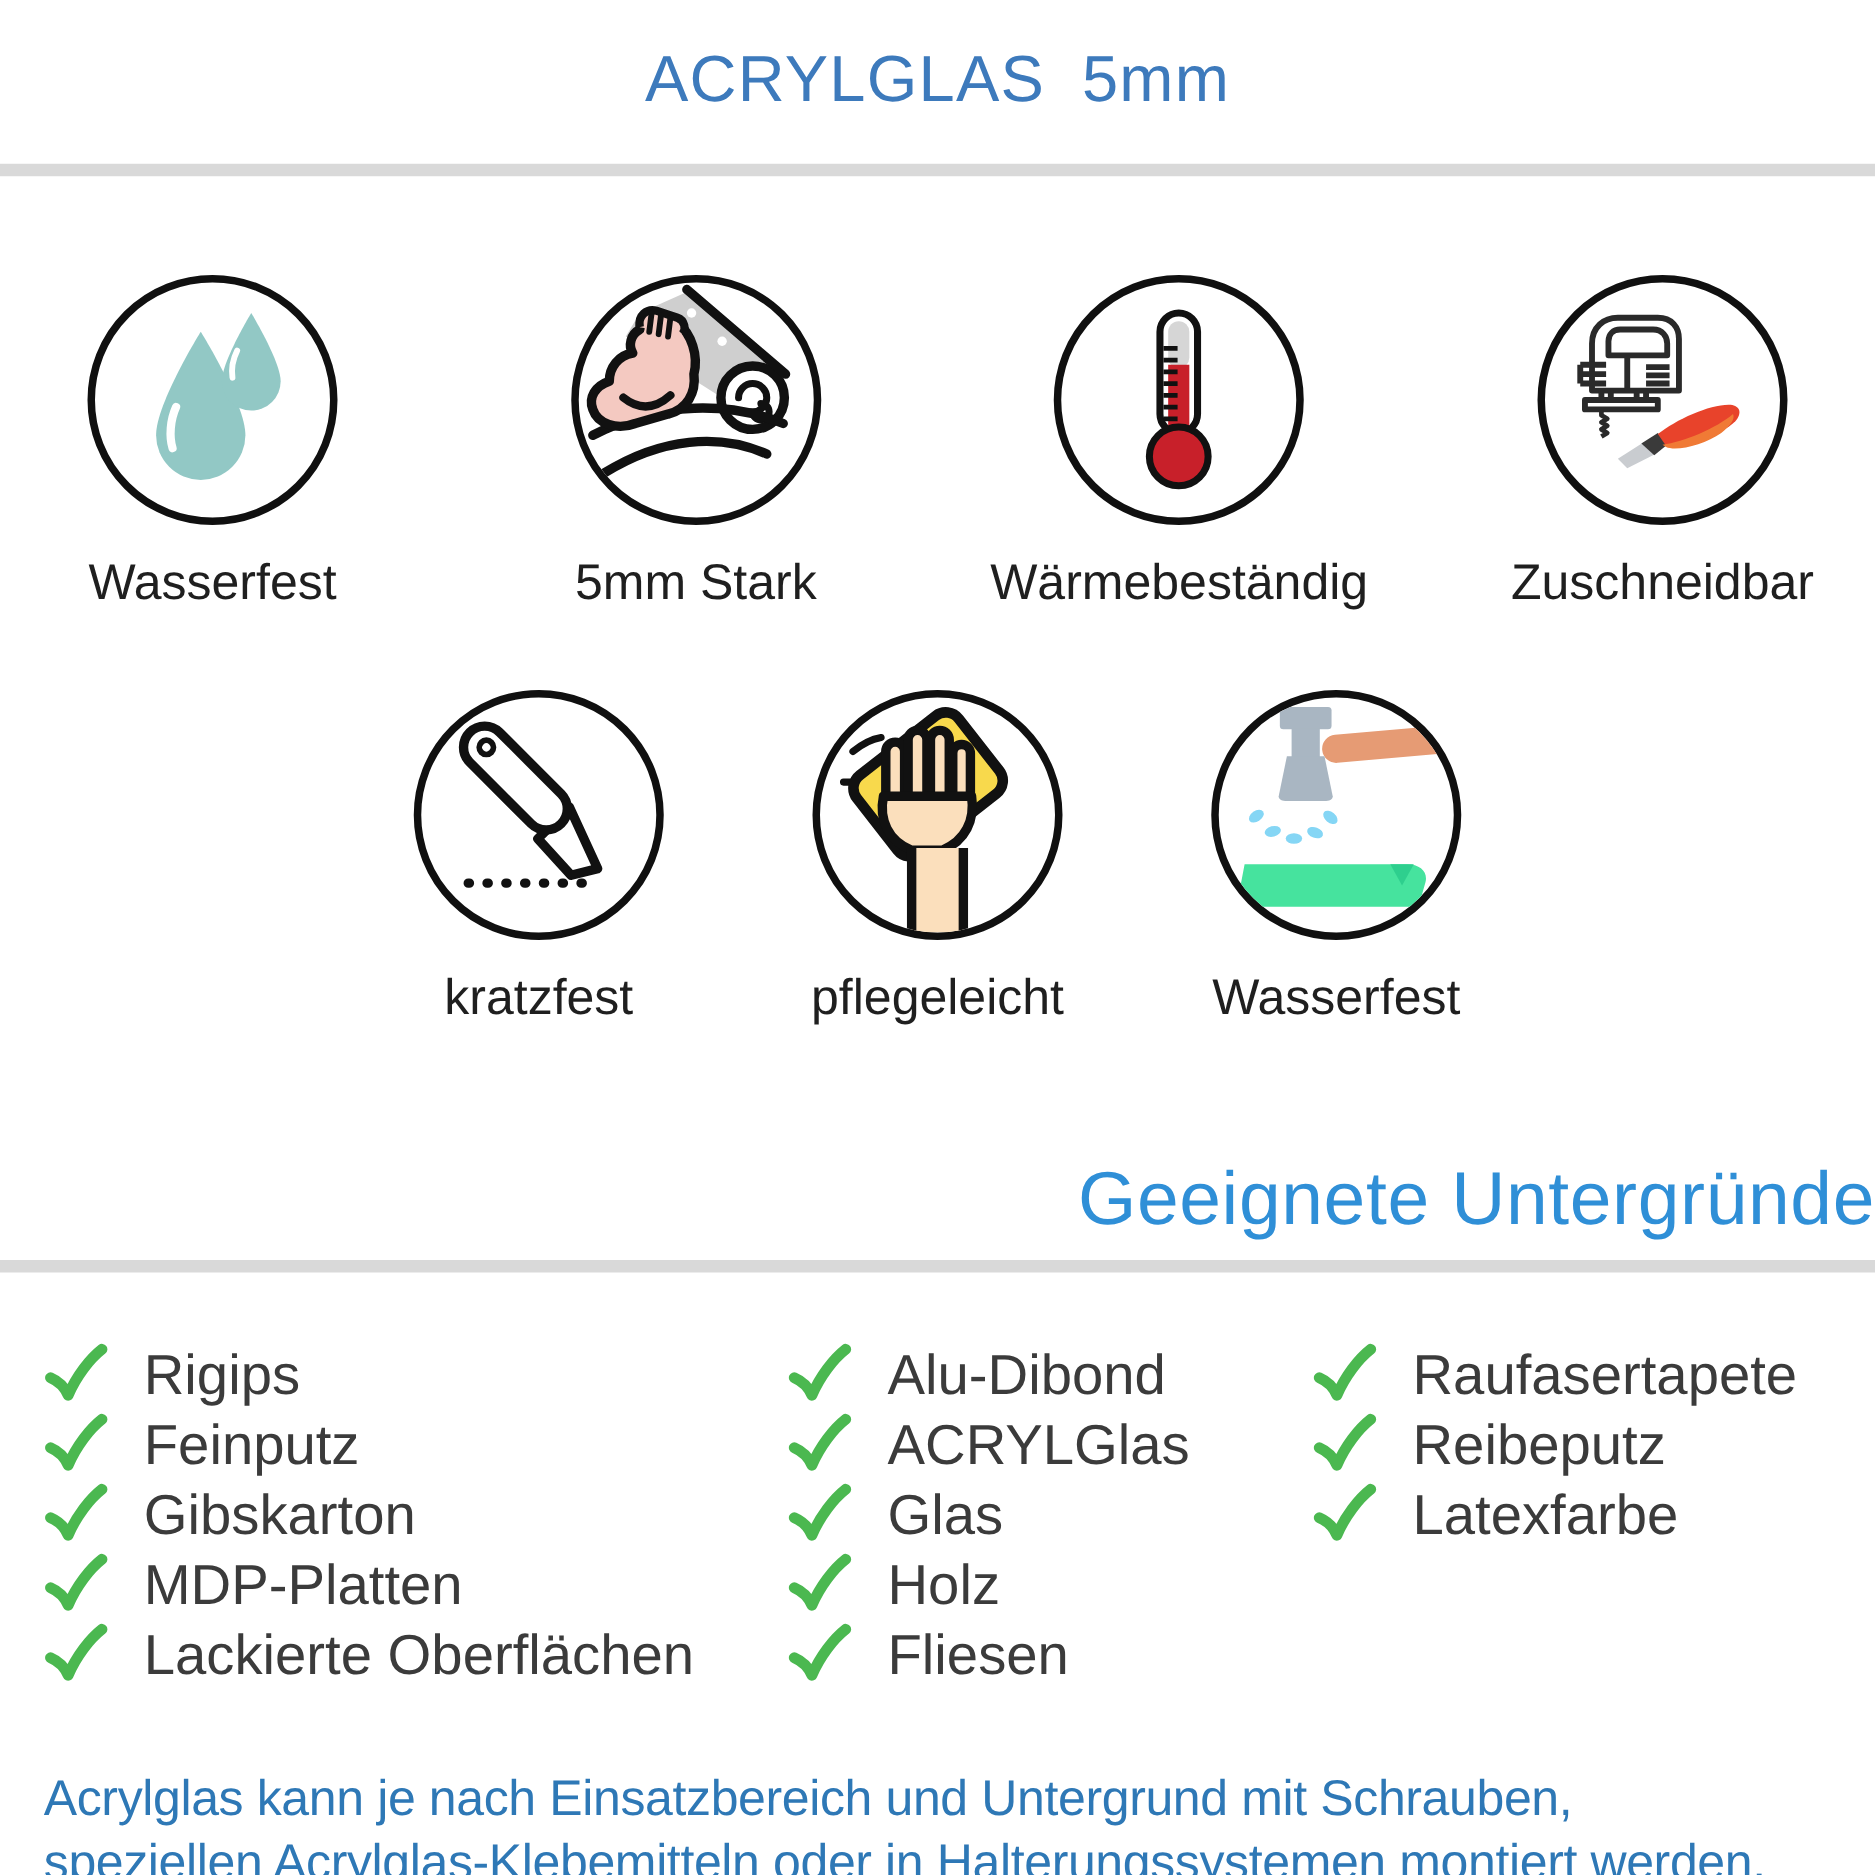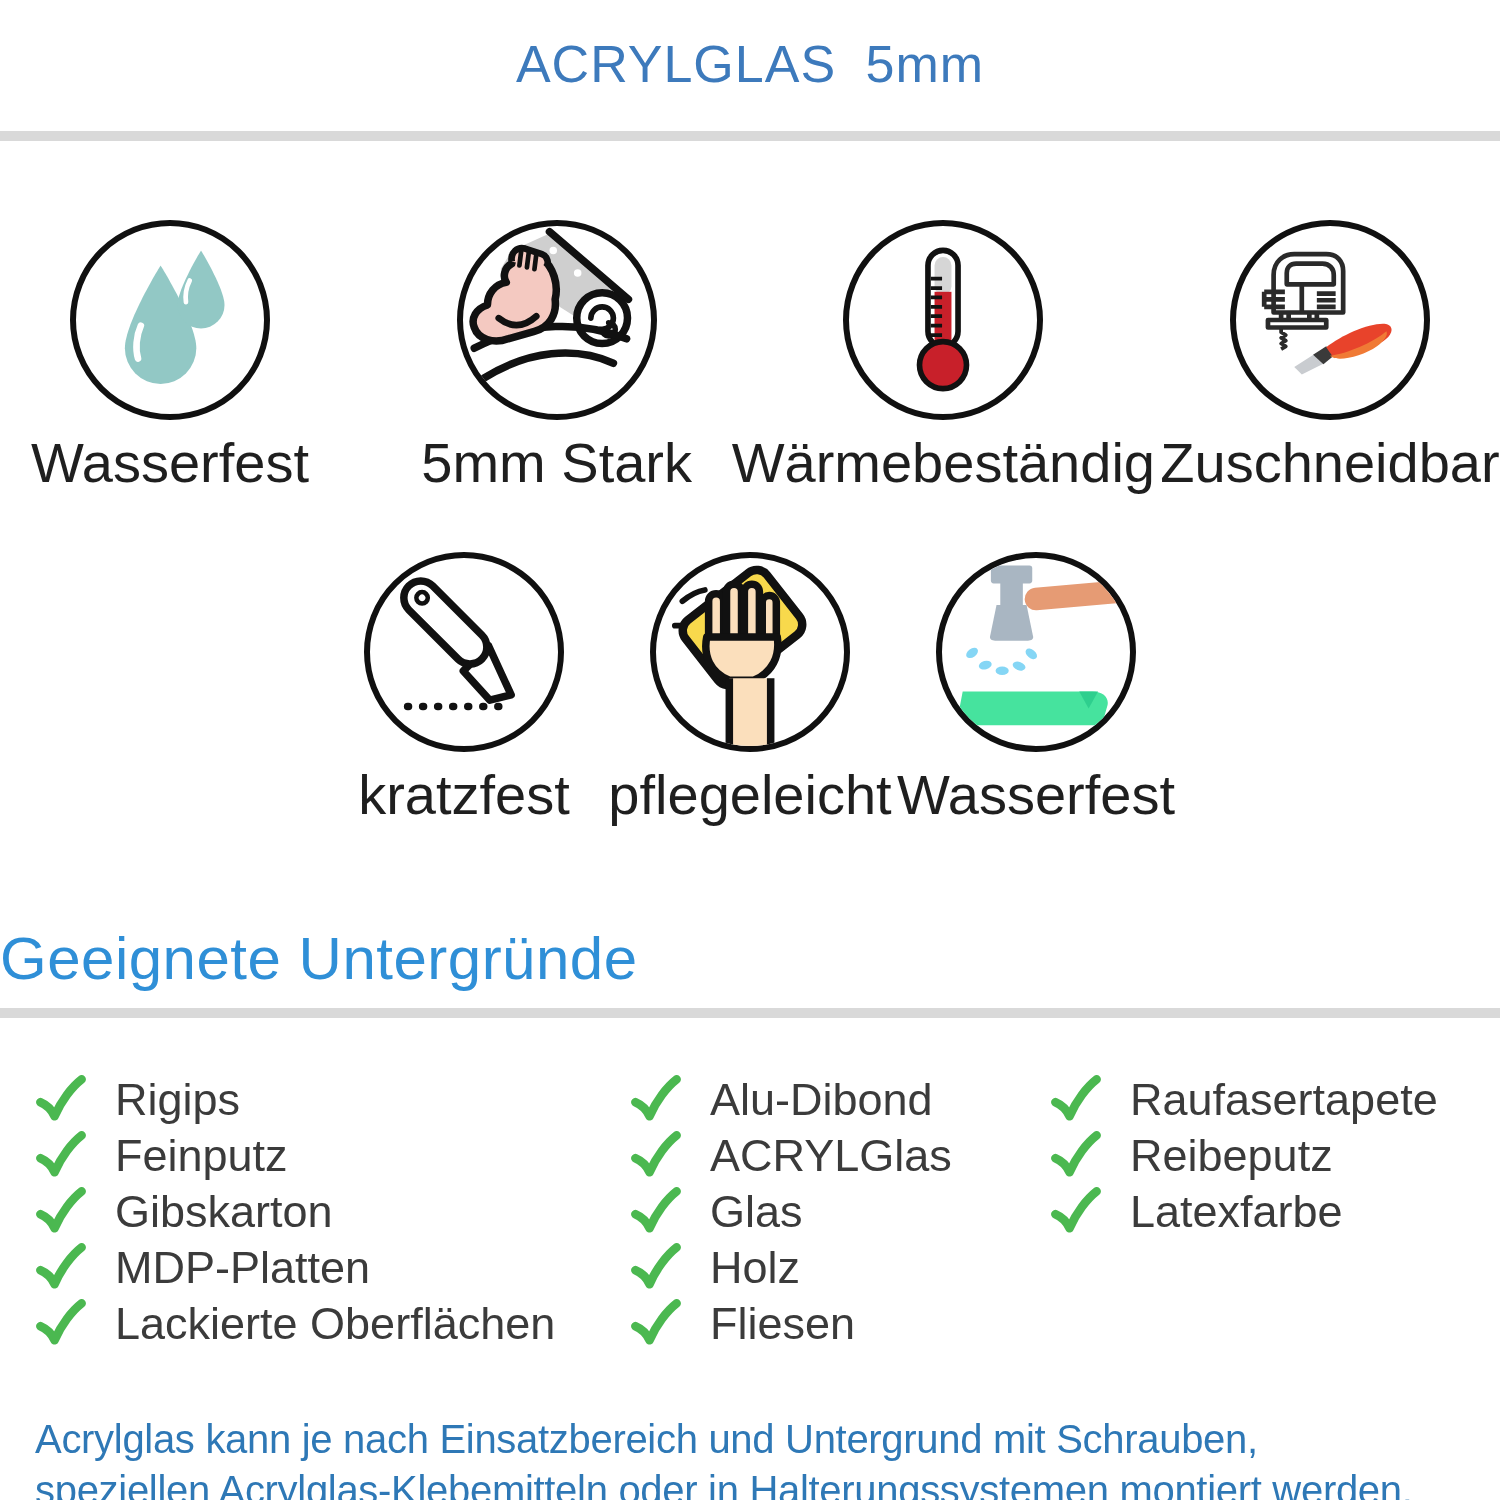--- a/index.html
+++ b/index.html
@@ -13,36 +13,36 @@
   .main-title {
     position:absolute; top:34px; left:0; width:100%;
     text-align:center; font-size:52px; font-weight:500;
     color:#3d7abc; letter-spacing:1px; word-spacing:14px;
   }
   .divider { position:absolute; left:0; width:100%; height:10px; background:#d9d9d9; }
   #divider-top { top:131px; }
   #divider-mid { top:1008px; }
   .section-title {
     position:absolute; top:924px; left:0; width:100%;
-    text-align:left; font-size:60px; font-weight:500;
+    text-align:right; font-size:60px; font-weight:500;
     color:#2f8fd7; letter-spacing:0.5px;
   }
 
   
   .feature-row { position:absolute; left:0; width:100%; display:flex; }
   #feature-row-1 { top:220px; padding:0 70px; justify-content:space-between; }
-  #feature-row-2 { top:552px; justify-content:center; gap:86px; }
+  #feature-row-2 { top:552px; justify-content:center; gap:119px; }
   .feature { width:200px; display:flex; flex-direction:column; align-items:center; }
   .icon-circle {
     width:200px; height:200px; border:6px solid #101010; border-radius:50%;
     overflow:hidden; background:#fff; flex:0 0 auto;
   }
   .icon-circle svg { width:100%; height:100%; display:block; }
   .feature-label {
-    margin-top:10px; font-size:56px; color:#1f1f1f; white-space:nowrap; text-align:center;
+    margin-top:24px; font-size:40px; color:#1f1f1f; white-space:nowrap; text-align:center;
   }
 
   
   .sub-col { position:absolute; top:1072px; display:flex; flex-direction:column; }
   #sub-col-1 { left:35px; }
   #sub-col-2 { left:630px; }
   #sub-col-3 { left:1050px; }
   .sub-item { height:56px; display:flex; align-items:center; gap:28px; }
   .check { width:52px; height:52px; flex:0 0 auto; }
   .sub-label { font-size:45px; color:#3b3b3b; white-space:nowrap; }

